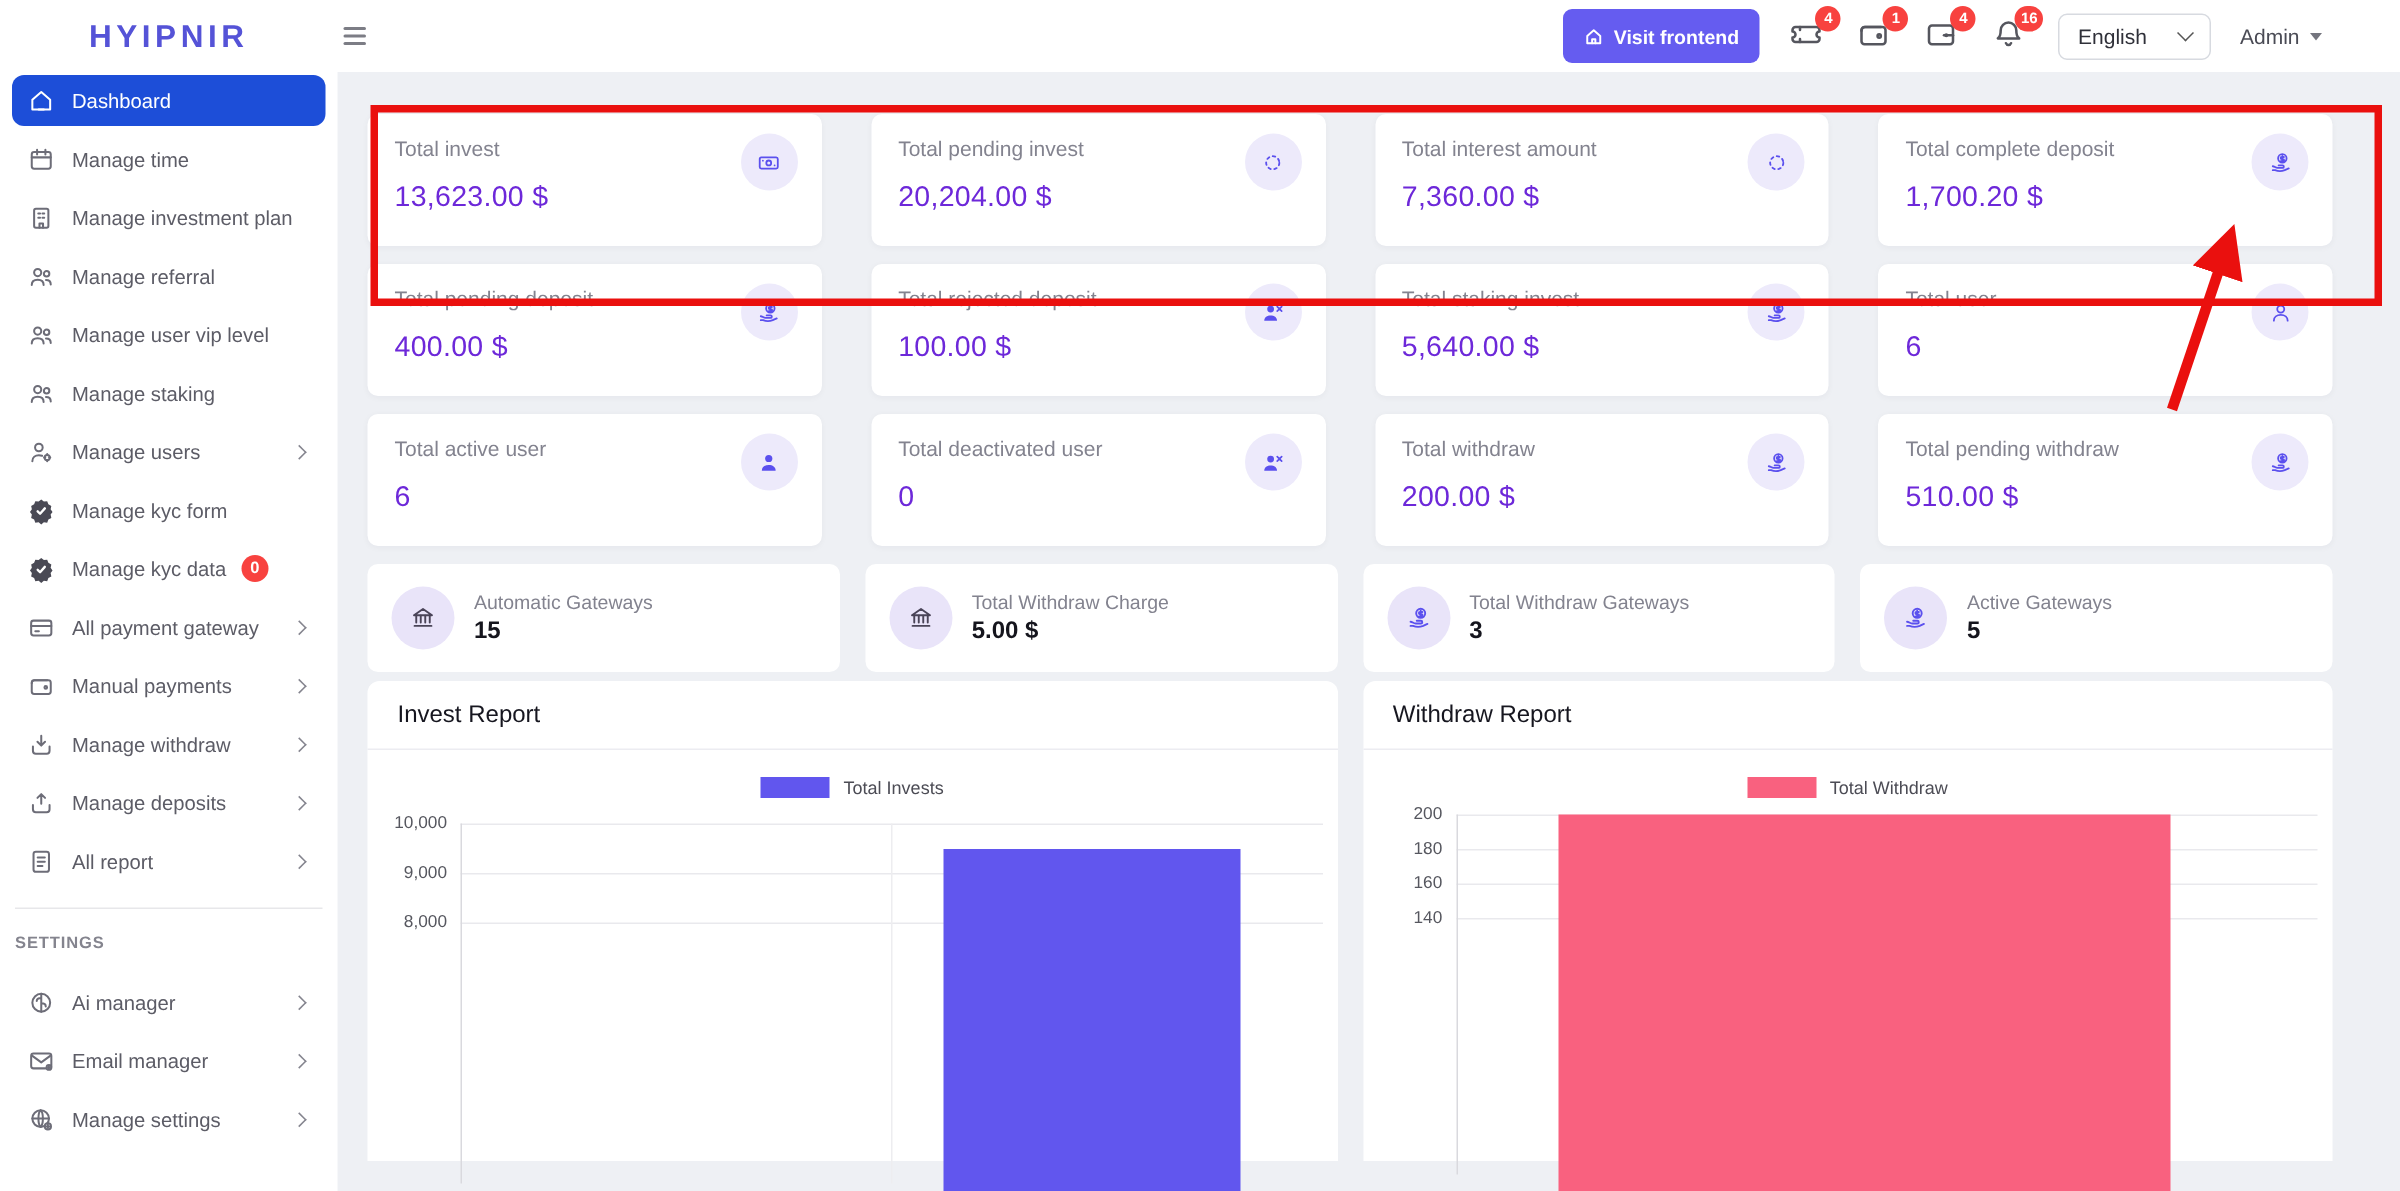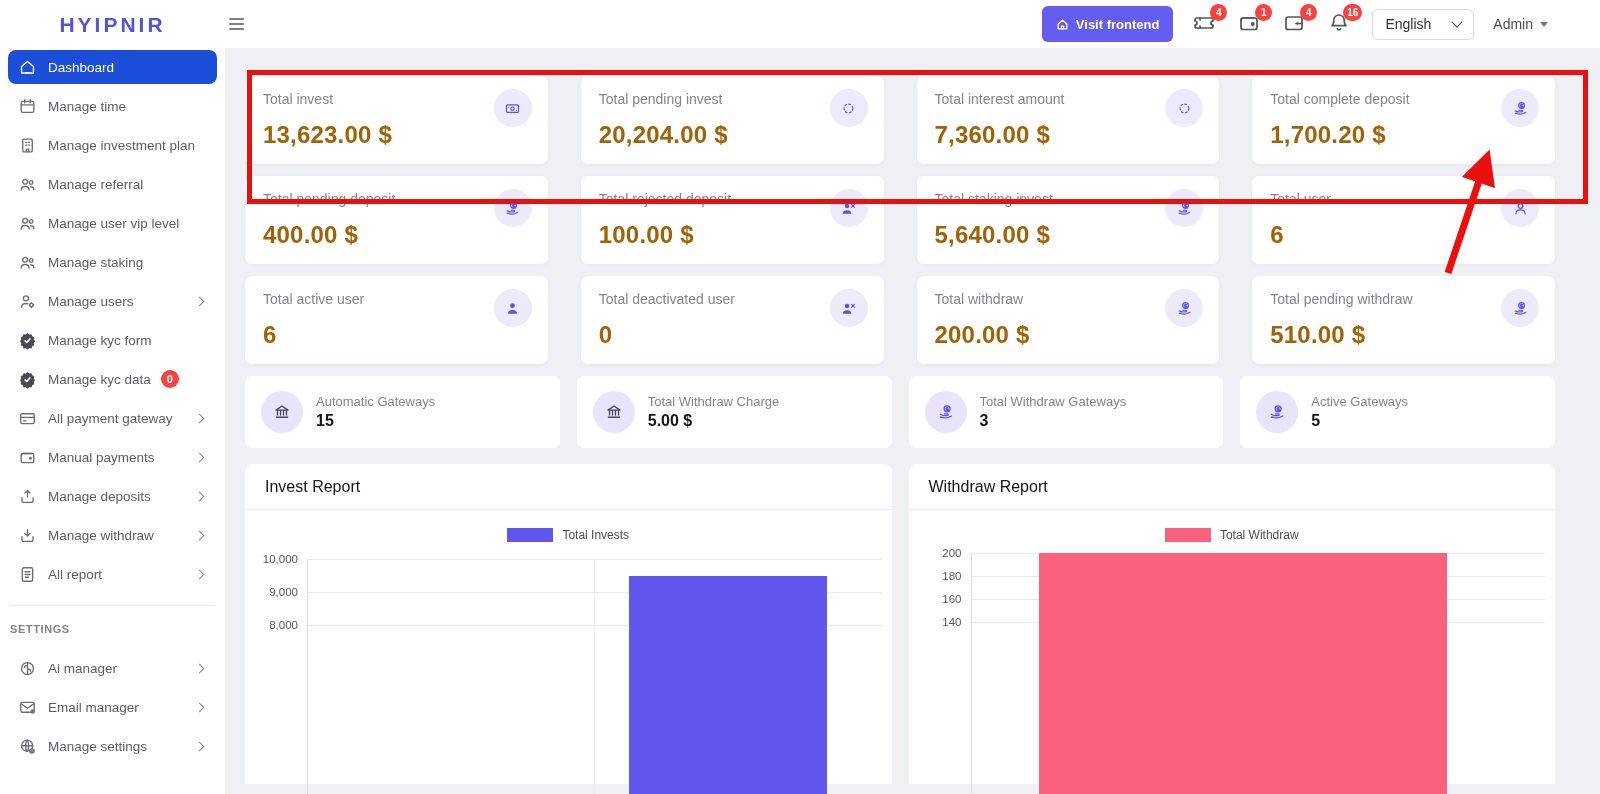--- a/index.html
+++ b/index.html
@@ -40,25 +40,25 @@
   .cron-card { background:#fff; border-radius:8px; padding:13px 16px 14px; margin-bottom:12px; height:120px; }
   .cron-title { font-size:17px; font-weight:bold; color:#16161f; margin-bottom:10px; }
   .cron-row { display:flex; gap:6px; }
   .cron-input { flex:1; height:42px; border:1px solid #dfe2e8; border-radius:8px; padding:0 14px; font-size:13.5px; color:#2b2b35; background:#fff; font-family:inherit; outline:none; }
   .copy-btn { width:60px; height:42px; border:1px solid #c6c9d1; border-radius:8px; background:#fff; font-size:12.5px; color:#3a3a45; cursor:pointer; font-family:inherit; }
   .cron-sched { margin-top:11px; font-family:"DejaVu Sans Mono",monospace; font-size:11.5px; color:#e83a84; }
 
   .stat-row { display:grid; grid-template-columns:repeat(4,1fr); gap:33px; margin-bottom:12px; }
   .stat-card { background:#fff; border-radius:7px; height:88px; padding:15px 18px; position:relative; box-shadow:0 1px 4px rgba(30,30,60,.04); }
   .stat-label { font-size:14px; color:#83838f; font-weight:500; }
-  .stat-value { font-size:24px; font-weight:bold; color:#a16207; margin-top:14px; letter-spacing:.2px; }
+  .stat-value { font-size:19px; font-weight:normal; color:#6d28d9; margin-top:14px; letter-spacing:.2px; }
   .stat-iconc { position:absolute; top:13px; right:16px; width:38px; height:38px; border-radius:50%; background:#edeafb; display:flex; align-items:center; justify-content:center; color:#5b50ee; }
   .stat-iconc svg { width:17px; height:17px; }
 
-  .gw-row { display:grid; grid-template-columns:repeat(4,1fr); gap:17px; margin-bottom:16px; }
+  .gw-row { display:grid; grid-template-columns:repeat(4,1fr); gap:17px; margin-bottom:6px; }
   .gw-card { background:#fff; border-radius:7px; height:72px; display:flex; align-items:center; padding:0 16px; }
   .gw-iconc { width:42px; height:42px; border-radius:50%; background:#e9e4f9; display:flex; align-items:center; justify-content:center; margin-right:13px; flex:none; }
   .gw-iconc svg { width:18px; height:18px; }
   .gw-label { font-size:13px; color:#83838f; }
   .gw-value { font-size:16px; font-weight:bold; color:#15151d; margin-top:3px; }
 
   .charts-row { display:grid; grid-template-columns:1fr 1fr; gap:17px; }
   .chart-card { background:#fff; border-radius:8px 8px 0 0; height:320px; position:relative; }
   .chart-head { height:46px; padding:0 20px; display:flex; align-items:center; border-bottom:1px solid #ececf1; font-size:16px; font-weight:normal; color:#16161f; }
   .chart-body { position:relative; height:274px; }
@@ -244,35 +244,35 @@
             <path d="M4 9.5 c0-1.4 1.1-2.5 2.5-2.5 H17"></path>
             <circle cx="15.8" cy="13" r="1.1"></circle>
           </svg>
         </span>
         <span>Manual payments</span>
         <span class="side-chev"></span>
       </div>
       <div class="side-item">
         <span class="s-icon">
           <svg viewBox="0 0 24 24" fill="none" stroke="currentColor" stroke-width="1.7" stroke-linecap="round" stroke-linejoin="round">
+            <path d="M12 4.5 V12.5 M8.8 9.5 L12 12.7 l3.2-3.2"></path>
+            <path d="M5 13.5 v3.5 c0 1.4 1 2.5 2.4 2.5 h9.2 c1.4 0 2.4-1.1 2.4-2.5 v-3.5"></path>
+          </svg>
+        </span>
+        <span>Manage withdraw</span>
+        <span class="side-chev"></span>
+      </div>
+      <div class="side-item">
+        <span class="s-icon">
+          <svg viewBox="0 0 24 24" fill="none" stroke="currentColor" stroke-width="1.7" stroke-linecap="round" stroke-linejoin="round">
             <path d="M12 12.5 V4.5 M8.8 7.5 L12 4.3 l3.2 3.2"></path>
             <path d="M5 13.5 v3.5 c0 1.4 1 2.5 2.4 2.5 h9.2 c1.4 0 2.4-1.1 2.4-2.5 v-3.5"></path>
           </svg>
         </span>
         <span>Manage deposits</span>
-        <span class="side-chev"></span>
-      </div>
-      <div class="side-item">
-        <span class="s-icon">
-          <svg viewBox="0 0 24 24" fill="none" stroke="currentColor" stroke-width="1.7" stroke-linecap="round" stroke-linejoin="round">
-            <path d="M12 4.5 V12.5 M8.8 9.5 L12 12.7 l3.2-3.2"></path>
-            <path d="M5 13.5 v3.5 c0 1.4 1 2.5 2.4 2.5 h9.2 c1.4 0 2.4-1.1 2.4-2.5 v-3.5"></path>
-          </svg>
-        </span>
-        <span>Manage withdraw</span>
         <span class="side-chev"></span>
       </div>
       <div class="side-item">
         <span class="s-icon">
           <svg viewBox="0 0 24 24" fill="none" stroke="currentColor" stroke-width="1.7" stroke-linecap="round" stroke-linejoin="round">
             <rect x="5.5" y="3.5" width="13" height="17" rx="2"></rect>
             <path d="M9 8.5 h6 M9 12 h6 M9 15.5 h4"></path>
           </svg>
         </span>
         <span>All report</span>

